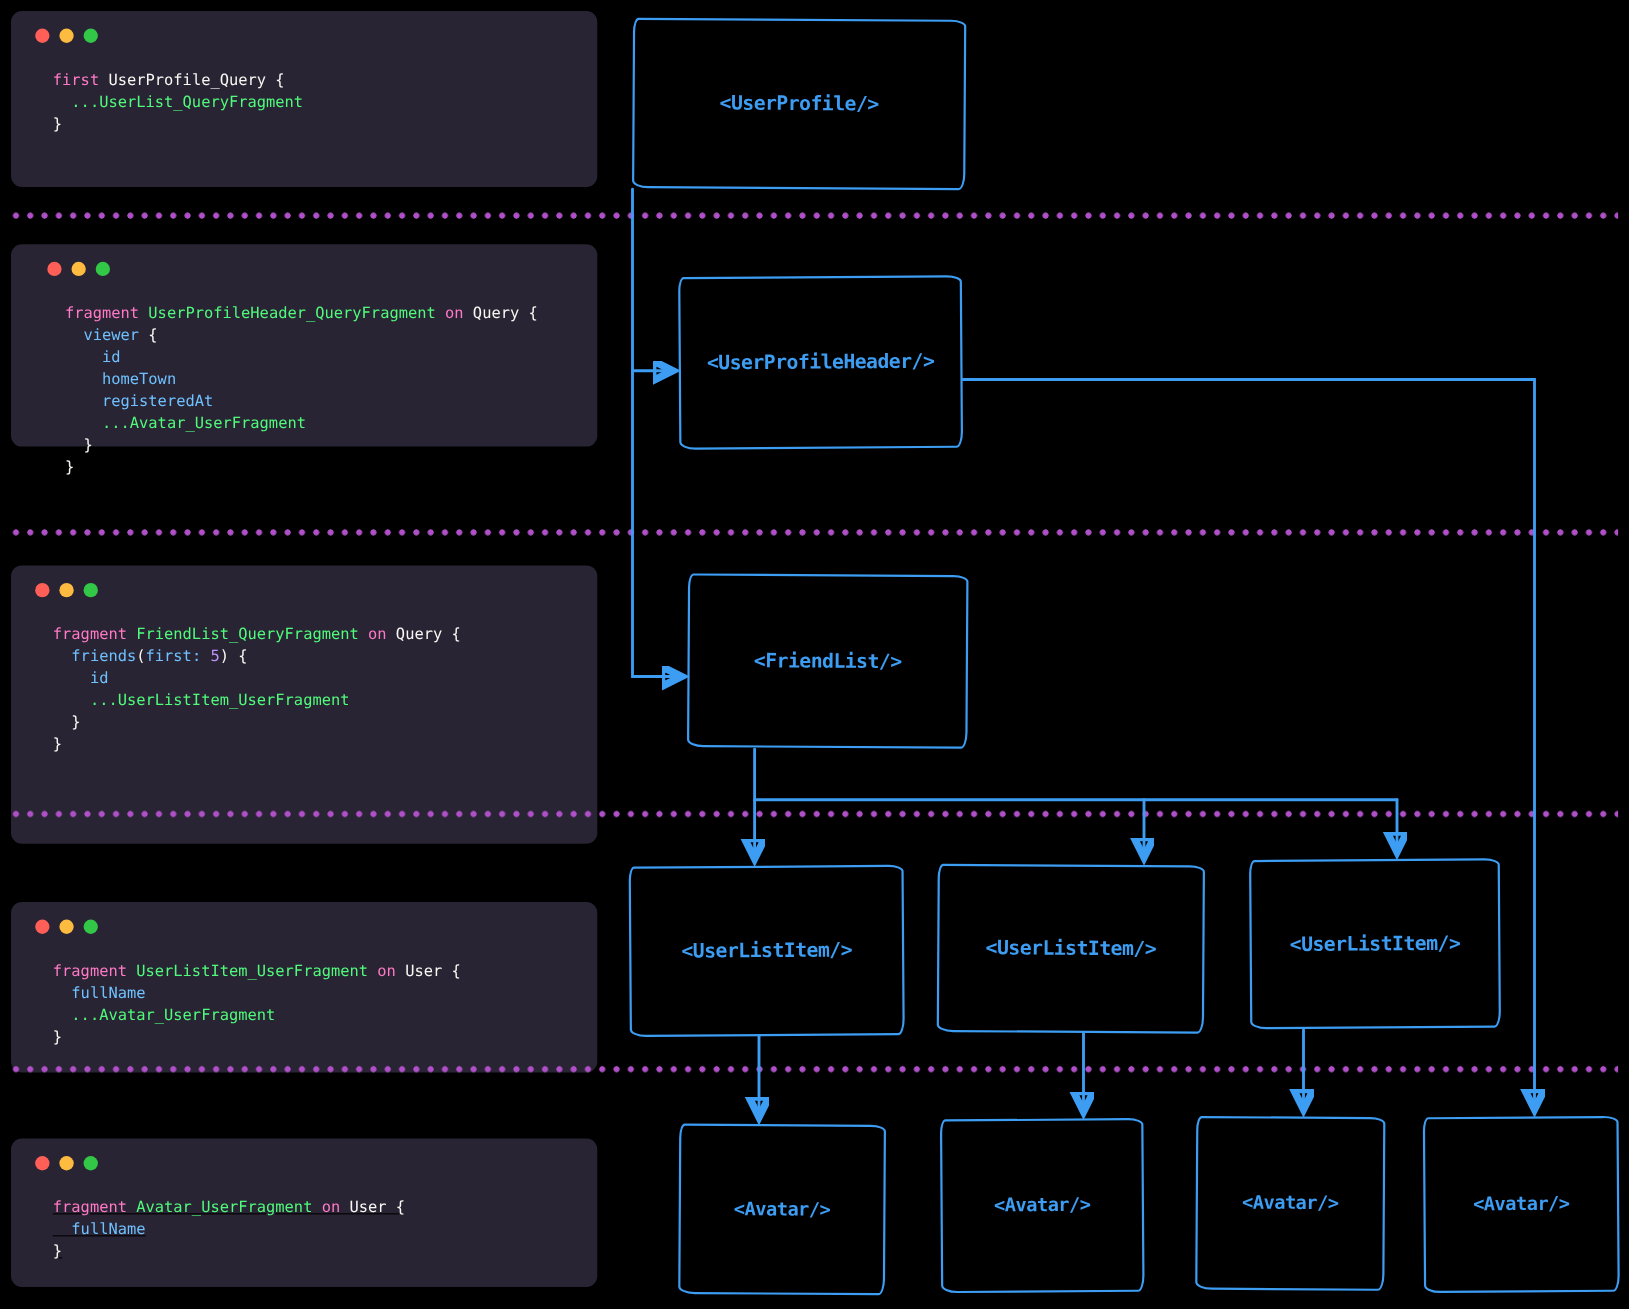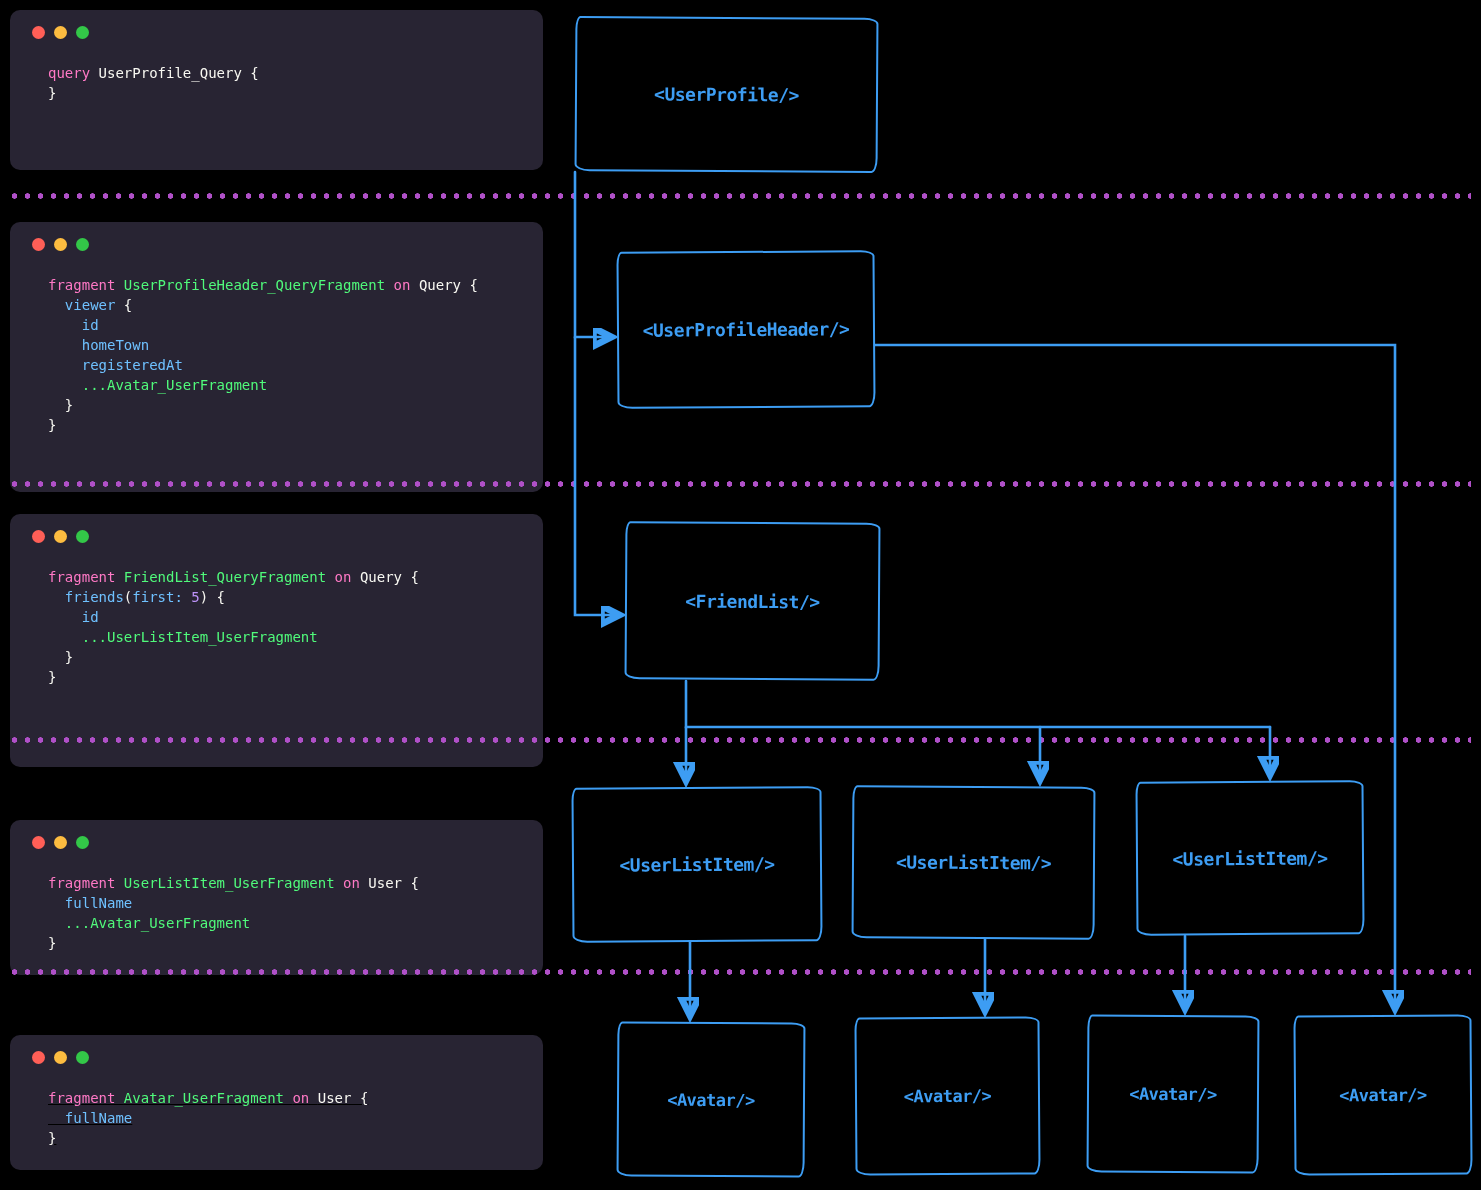--- a/index.html
+++ b/index.html
@@ -3,21 +3,21 @@
 <meta charset="utf-8">
 <style>
   html,body{margin:0;padding:0;background:#000;}
   #stage{position:relative;width:1481px;height:1190px;background:#000;overflow:hidden;
          font-family:"DejaVu Sans Mono",monospace;}
 
   
   .panel{position:absolute;left:10px;width:533px;background:#282433;border-radius:10px;
          box-sizing:border-box;}
   .panel1{top:10px;height:160px;}
-  .panel2{top:222px;height:270px;}
+  .panel2{top:222px;height:184px;padding-left:11px;}
   .panel3{top:514px;height:253px;}
   .panel4{top:820px;height:155px;}
   .panel5{top:1035px;height:135px;text-decoration:underline;}
 
   .lights{display:flex;gap:9px;padding:16px 0 0 22px;}
   .light{width:13px;height:13px;border-radius:50%;}
   .light.red{background:#ff5f57}
   .light.yellow{background:#fdbc40}
   .light.green{background:#33c748}
 
@@ -61,21 +61,21 @@
 <body>
 
 <div id="stage">
 
   <div class="panel panel1">
     <div class="lights">
       <span class="light red"></span>
       <span class="light yellow"></span>
       <span class="light green"></span>
     </div>
-    <div class="code"><div class="code-line"><span class="tok-kw">query </span><span class="tok-fg">UserProfile_Query {</span></div><div class="code-line"><span class="tok-fg">}</span></div></div>
+    <div class="code"><div class="code-line"><span class="tok-kw">first </span><span class="tok-fg">UserProfile_Query {</span></div><div class="code-line"><span class="tok-name">  ...UserList_QueryFragment</span></div><div class="code-line"><span class="tok-fg">}</span></div></div>
   </div>
 
   <div class="panel panel2">
     <div class="lights">
       <span class="light red"></span>
       <span class="light yellow"></span>
       <span class="light green"></span>
     </div>
     <div class="code"><div class="code-line"><span class="tok-kw">fragment </span><span class="tok-name">UserProfileHeader_QueryFragment </span><span class="tok-kw">on </span><span class="tok-fg">Query {</span></div><div class="code-line"><span class="tok-field">  viewer</span><span class="tok-fg"> {</span></div><div class="code-line"><span class="tok-field">    id</span></div><div class="code-line"><span class="tok-field">    homeTown</span></div><div class="code-line"><span class="tok-field">    registeredAt</span></div><div class="code-line"><span class="tok-name">    ...Avatar_UserFragment</span></div><div class="code-line"><span class="tok-fg">  }</span></div><div class="code-line"><span class="tok-fg">}</span></div></div>
   </div>

